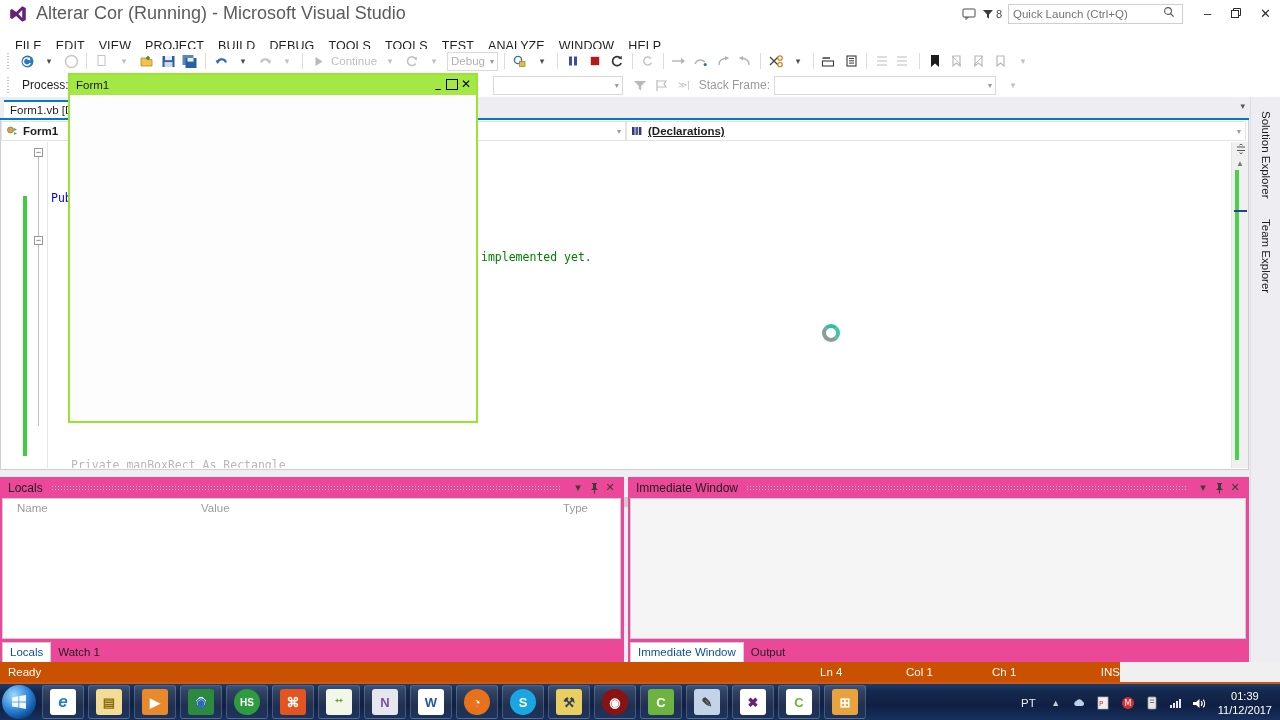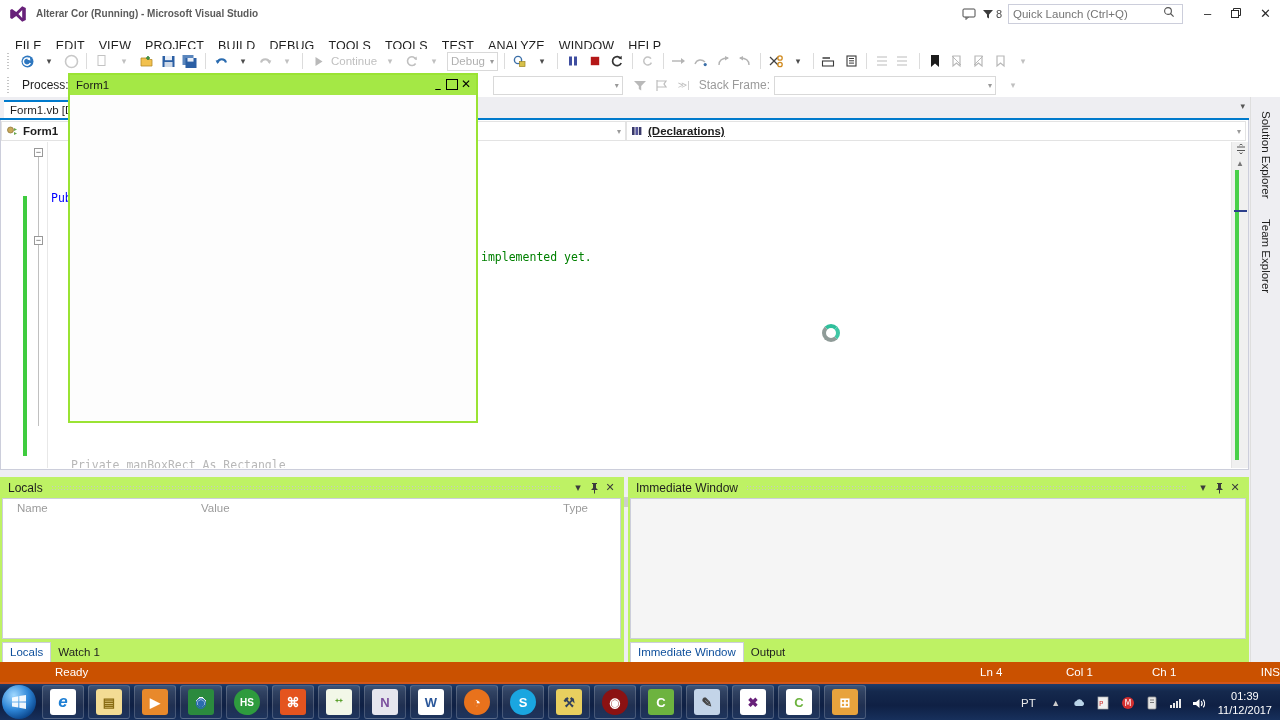--- a/index.html
+++ b/index.html
@@ -16,23 +16,22 @@
     position: absolute; left: 0; top: 0; width: 1280px; height: 27px;
     background: #ffffff;
     display: flex; align-items: center;
   }
   .vs-logo {
     margin-left: 8px; width: 20px; height: 20px;
     display: flex; align-items: center; justify-content: center;
     color: #68217a;
   }
   .app-title {
-    margin-left: 8px; font-size: 10px; color: #5b5b5b;
+    margin-left: 8px; font-size: 18px; color: #5b5b5b;
     white-space: nowrap;
-    font-weight: bold;
   }
   .title-right {
     position: absolute; right: 0; top: 0; height: 27px;
     display: flex; align-items: center; gap: 0px;
   }
   .fb-icon { width: 26px; height: 27px; display:flex; align-items:center; justify-content:center; color:#4a4a4a; }
   .notif { display: flex; align-items: center; color:#4a4a4a; font-size: 11px; padding-right:6px;}
   .quick-launch {
     width: 175px; height: 20px; border: 1px solid #cccedb; background: #fff;
     display: flex; align-items: center; padding: 0 4px; margin-right: 10px;
@@ -181,21 +180,21 @@
     position:absolute; left: 1250px; top: 0; width: 30px; height: 565px; background: #eeeef2;
     border-left: 1px solid #dedede;
   }
   .rdock-item {
     writing-mode: vertical-rl; font-size: 11.5px; color: #1e1e1e;
     margin: 8px auto 0 auto; padding: 6px 2px; text-align: left;
   }
 
   
   .panels { position:absolute; left: 0; top: 380px; width: 1249px; height: 185px; }
-  .panel { position:absolute; top:0; height: 185px; background: #bef264; }
+  .panel { position:absolute; top:0; height: 185px; background: #ec4899; }
   .panel-locals { left: 0; width: 624px; }
   .panel-imm { left: 628px; width: 621px; }
   .panel-head {
     position:absolute; left:0; top:0; width:100%; height: 21px;
     display:flex; align-items:center; font-size: 12px; color:#1e1e1e;
   }
   .panel-title { padding-left: 8px; white-space: nowrap; }
   .panel-dots {
     flex: 1; height: 6px; margin: 0 8px;
     background-image: radial-gradient(#c7c7c7 0.8px, transparent 0.9px);
@@ -210,22 +209,22 @@
   .panel-body.imm { background: #f5f5f5; }
   .cols-row { position:absolute; left:0; top:0; width:100%; height: 20px; }
   .col-h { position:absolute; top: 3px; font-size: 11.5px; color: #9b9b9b; }
   .panel-tabs { position:absolute; left: 2px; bottom: 0; height: 22px; display: flex; align-items: flex-end;}
   .ptab { font-size: 11.5px; color: #1e1e1e; padding: 3px 7px 4px 7px; background: transparent;}
   .ptab.sel { background: #fff; color: #1e1e1e; border: 1px solid #cccedb; border-bottom: none;}
   .ptab.blue { color: #0e4f9c; }
 
   
   .statusbar {
-    position:absolute; left:0; top: 662px; width: 1280px; height: 20px;
-    background: #ca5100; display:flex; align-items:center; color:#fff; font-size:11.5px;padding-left:47px;
+    position:absolute; left:0; top: 662px; width: 1120px; height: 20px;
+    background: #ca5100; display:flex; align-items:center; color:#fff; font-size:11.5px;
   }
   .sb-ready { margin-left: 8px; }
   .sb-right { position:absolute; right: 0; top:0; height: 20px; display:flex; align-items:center;}
   .sb-cell { width: 86px; text-align: left; }
   .sb-ins { width: 42px; text-align:right; }
 
   
   .form1 {
     position:absolute; left: 68px; top: 73px; width: 410px; height: 350px;
     border: 2px solid #9ae333; background: #ffffff;

